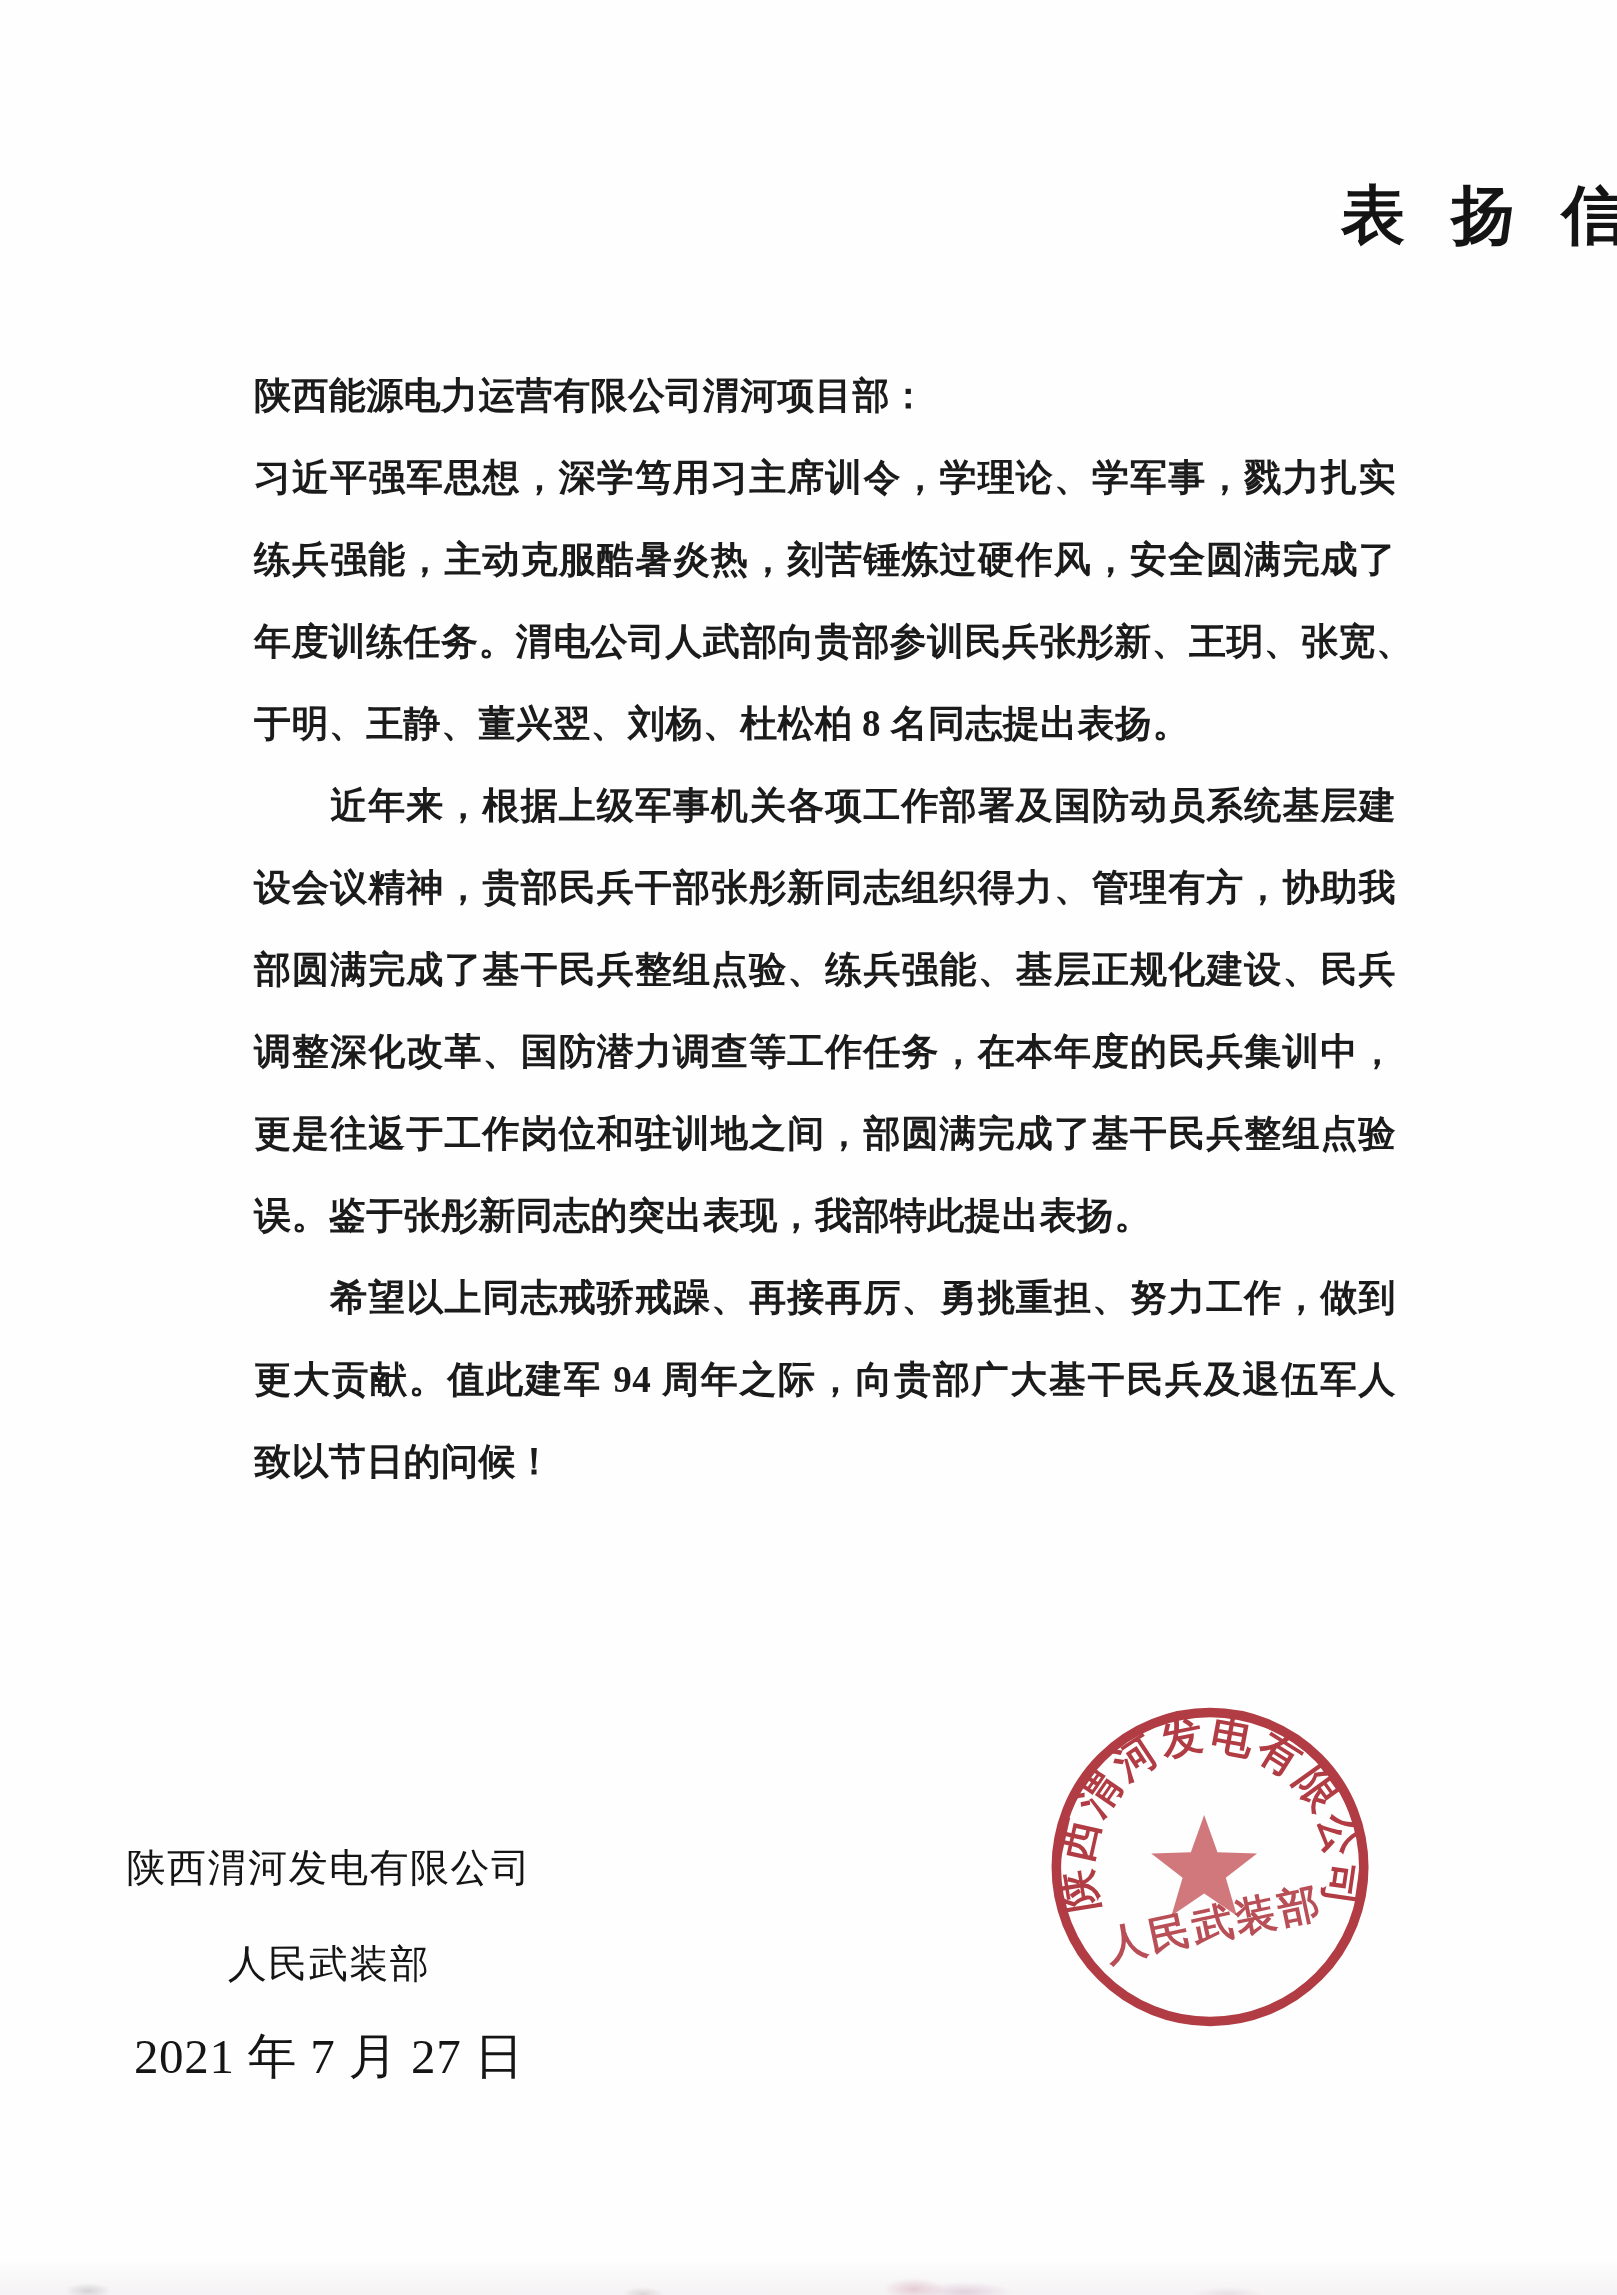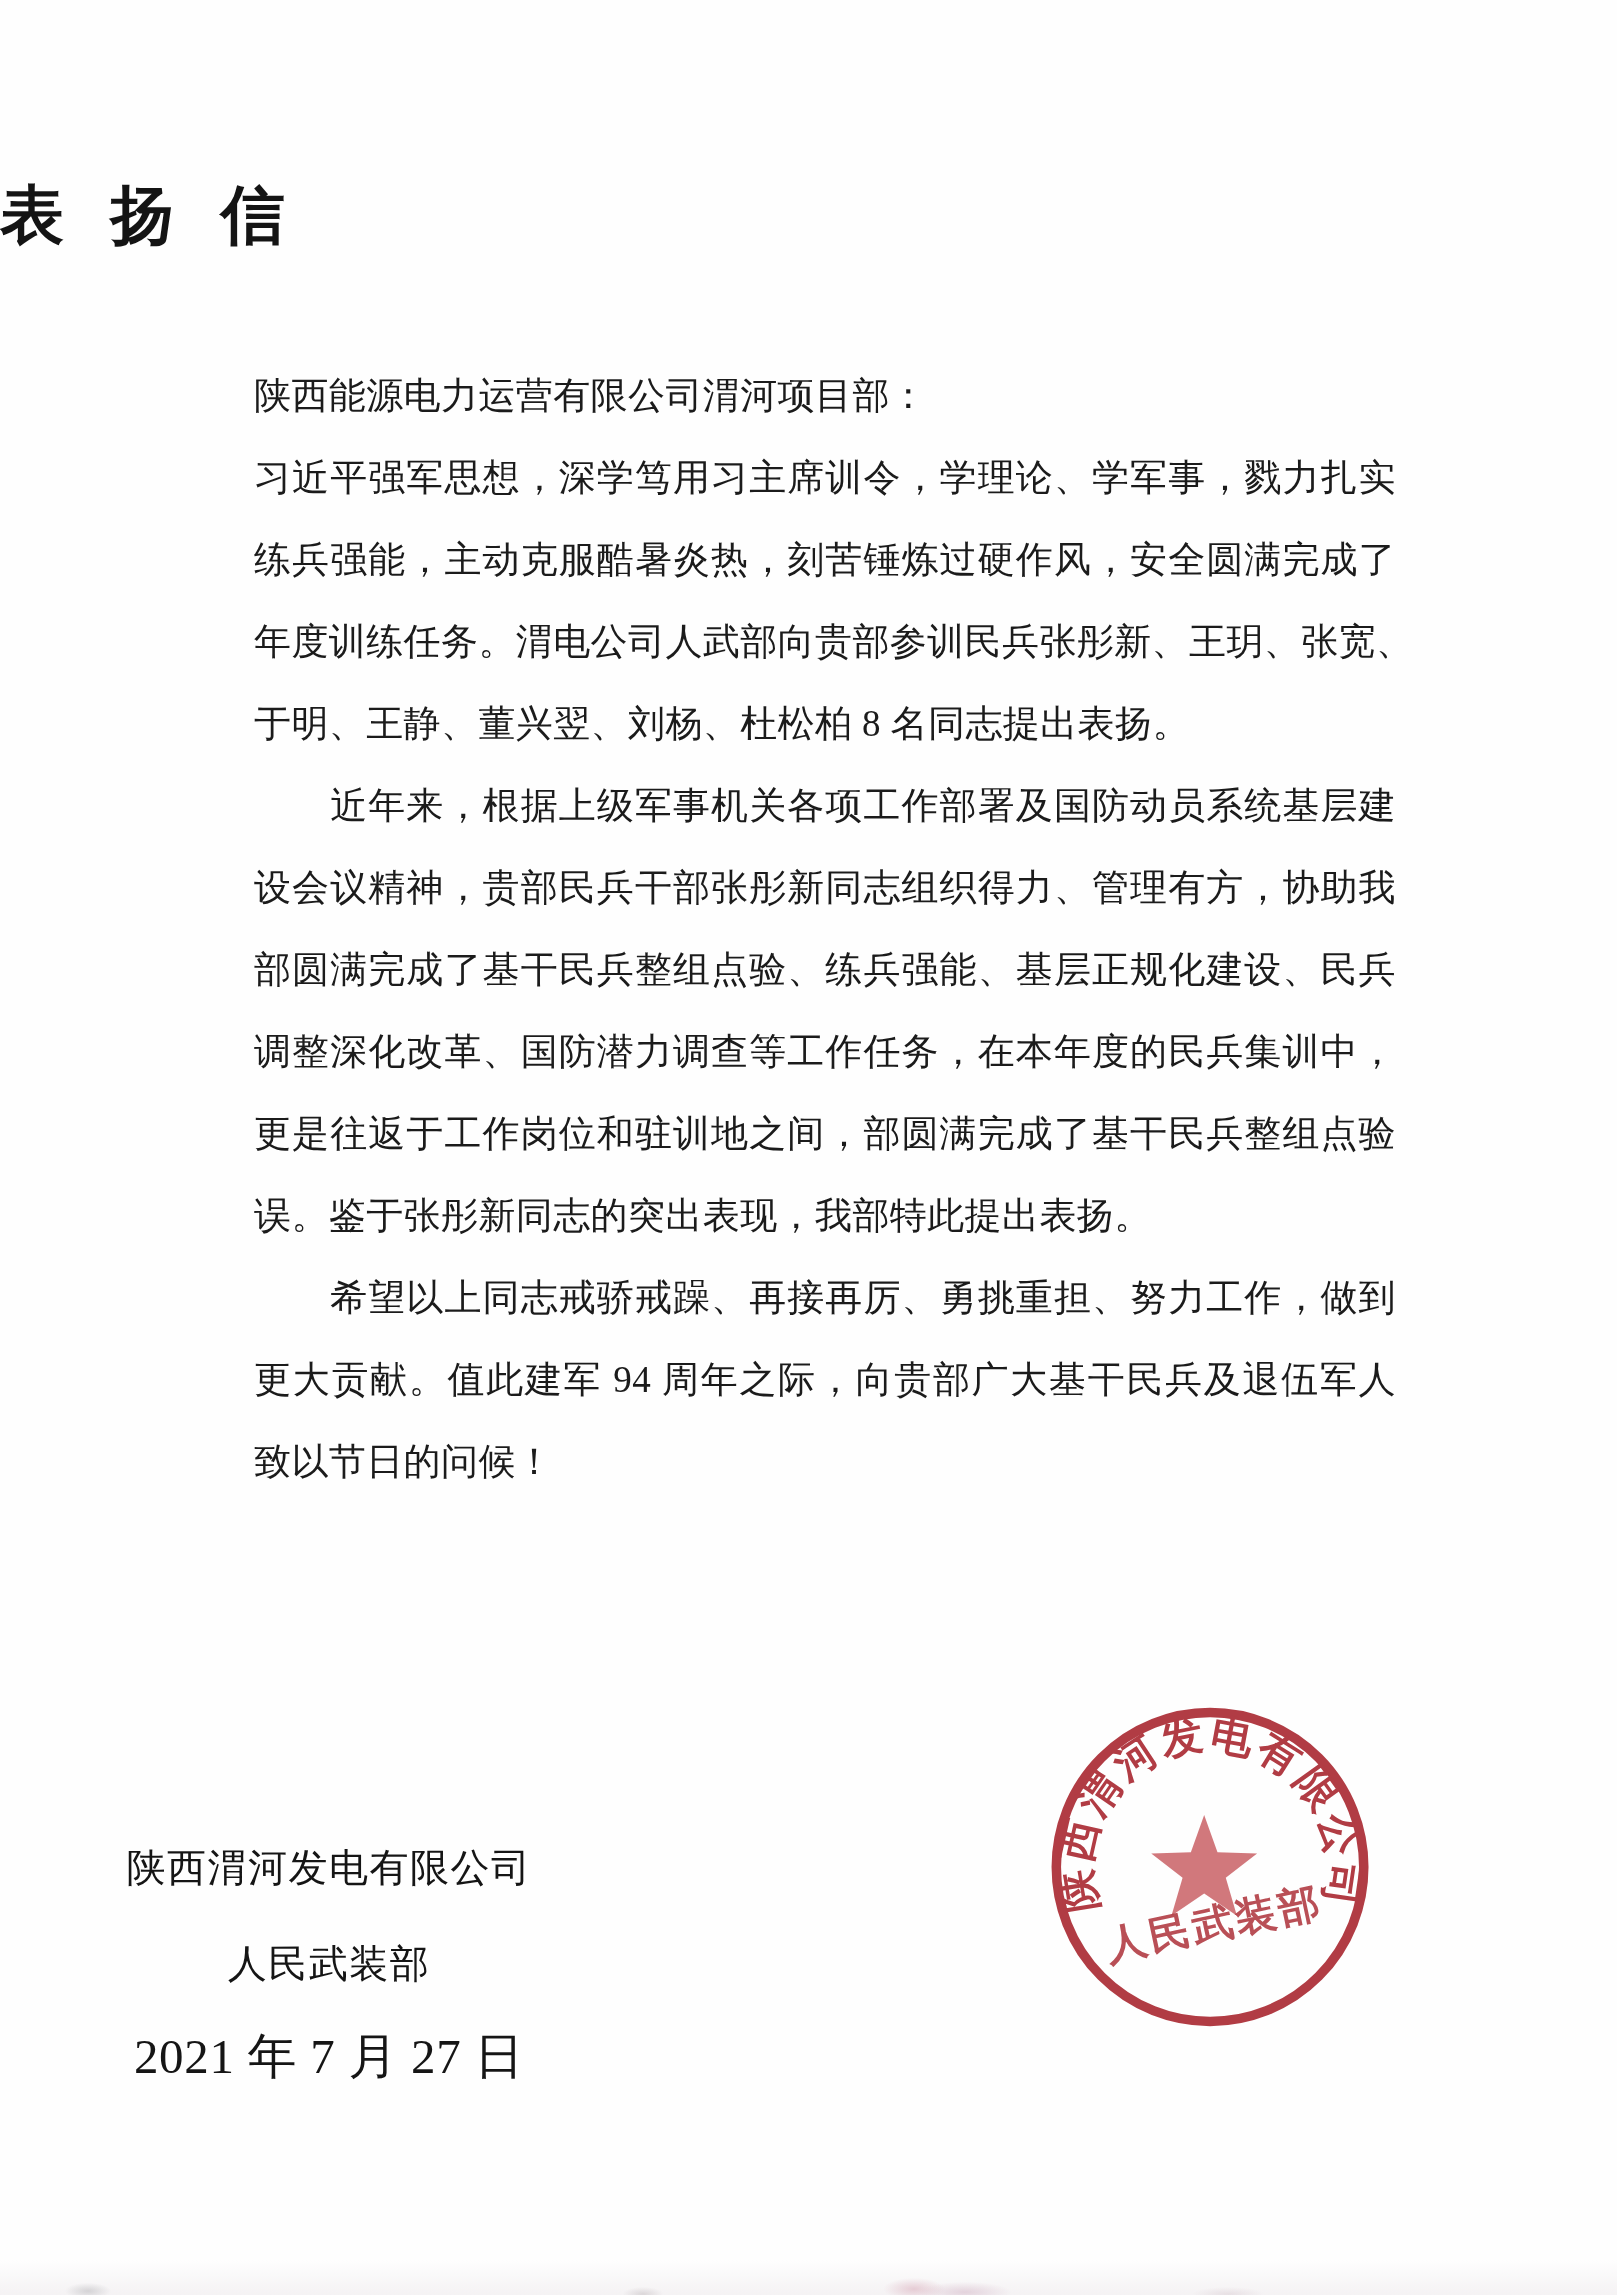--- a/index.html
+++ b/index.html
@@ -10,33 +10,34 @@
     background: #fefefe;
     overflow: hidden;
     font-family: "Liberation Serif", "DejaVu Serif", serif;
     color: #1b1b1b;
   }
   .letter-title {
     position: absolute;
     top: 184px;
     left: 0;
     width: 1617px;
-    text-align: left;
+    text-align: right;
     font-size: 64px;
     line-height: 1;
     font-weight: 700;
     letter-spacing: -8.8px;
     color: #141414;
     white-space: pre;
   }
   .body-block {
     position: absolute;
     left: 254px;
     top: 355px;
     width: 1142px;
+    font-weight: bold;
   }
   .body-line {
     height: 82px;
     line-height: 82px;
     font-size: 37px;
     letter-spacing: 0.4px;
     white-space: pre;
     text-align: justify;
     text-align-last: justify;
     color: #1b1b1b;

